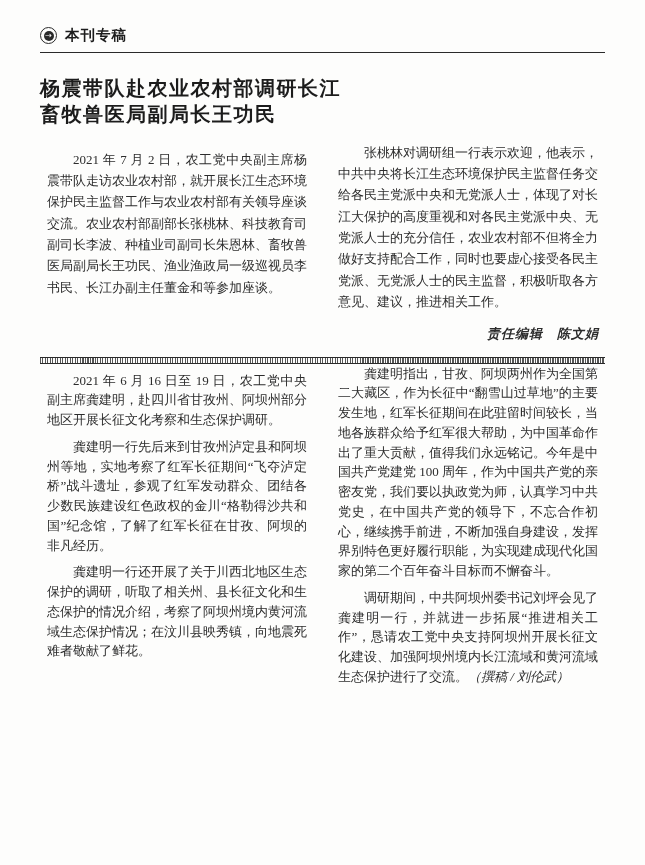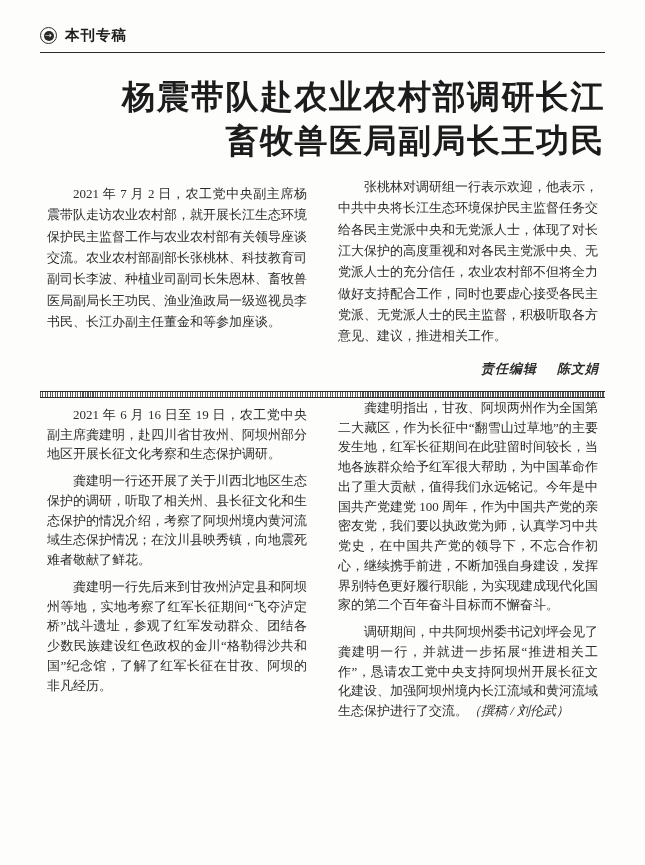--- a/index.html
+++ b/index.html
@@ -54,25 +54,25 @@
   .section-label {
     font-family: Liberation Mono, monospace;
     font-weight: bold;
     font-size: 14.5px;
     letter-spacing: 1px;
     color: #1d1d1d;
   }
 
   
   .article-title {
-    text-align: right;
+    text-align: left;
     font-family: "Liberation Sans", sans-serif;
     font-weight: bold;
     color: #1c1c1c;
-    font-size: 33px;
+    font-size: 20px;
     line-height: 1.32;
     letter-spacing: 1.5px;
     margin: 0;
   }
   .title-1 { margin: 22px 0 14px 0; }
   .title-2 { margin: 14px 0 12px 0; }
 
   
   .article-body {
     column-count: 2;
@@ -92,21 +92,21 @@
   }
   .editor-line {
     break-inside: avoid;
     text-align: right;
     font-style: italic;
     font-weight: bold;
     padding: 4px 6px 0 0;
     letter-spacing: 1px;
     color: #2c2c2c;
   }
-  .editor-line .editor-name { margin-left: 20px; }
+  .editor-line .editor-name { margin-left: 14px; }
 
   
   .article-divider {
     margin: 12px 0 0 0;
     height: 5px;
     border-top: 1.6px solid #2a2a2a;
     border-bottom: 1.6px solid #2a2a2a;
     background: repeating-linear-gradient(90deg,
       #555 0px, #555 1px, #fdfdfc 1px, #fdfdfc 2.5px);
   }
@@ -134,20 +134,20 @@
     <div class="editor-line">
       <span>责任编辑</span><span class="editor-name">陈文娟</span>
     </div>
   </div>
 
   <div class="article-divider"></div>
 
 
   <div class="article-body body-2">
     <p>2021 年 6 月 16 日至 19 日，农工党中央副主席龚建明，赴四川省甘孜州、阿坝州部分地区开展长征文化考察和生态保护调研。</p>
+    <p>龚建明一行先后来到甘孜州泸定县和阿坝州等地，实地考察了红军长征期间“飞夺泸定桥”战斗遗址，参观了红军发动群众、团结各少数民族建设红色政权的金川“格勒得沙共和国”纪念馆，了解了红军长征在甘孜、阿坝的非凡经历。</p>
     <p>龚建明一行还开展了关于川西北地区生态保护的调研，听取了相关州、县长征文化和生态保护的情况介绍，考察了阿坝州境内黄河流域生态保护情况；在汶川县映秀镇，向地震死难者敬献了鲜花。</p>
-    <p>龚建明一行先后来到甘孜州泸定县和阿坝州等地，实地考察了红军长征期间“飞夺泸定桥”战斗遗址，参观了红军发动群众、团结各少数民族建设红色政权的金川“格勒得沙共和国”纪念馆，了解了红军长征在甘孜、阿坝的非凡经历。</p>
     <p>龚建明指出，甘孜、阿坝两州作为全国第二大藏区，作为长征中“翻雪山过草地”的主要发生地，红军长征期间在此驻留时间较长，当地各族群众给予红军很大帮助，为中国革命作出了重大贡献，值得我们永远铭记。今年是中国共产党建党 100 周年，作为中国共产党的亲密友党，我们要以执政党为师，认真学习中共党史，在中国共产党的领导下，不忘合作初心，继续携手前进，不断加强自身建设，发挥界别特色更好履行职能，为实现建成现代化国家的第二个百年奋斗目标而不懈奋斗。</p>
     <p><span>调研期间，中共阿坝州委书记刘坪会见了龚建明一行，并就进一步拓展“推进相关工作”，恳请农工党中央支持阿坝州开展长征文化建设、加强阿坝州境内长江流域和黄河流域生态保护进行了交流。</span><span class="byline">（撰稿 / 刘伦武）</span></p>
 
   </div>
 
 </div>
 
 </body></html>

